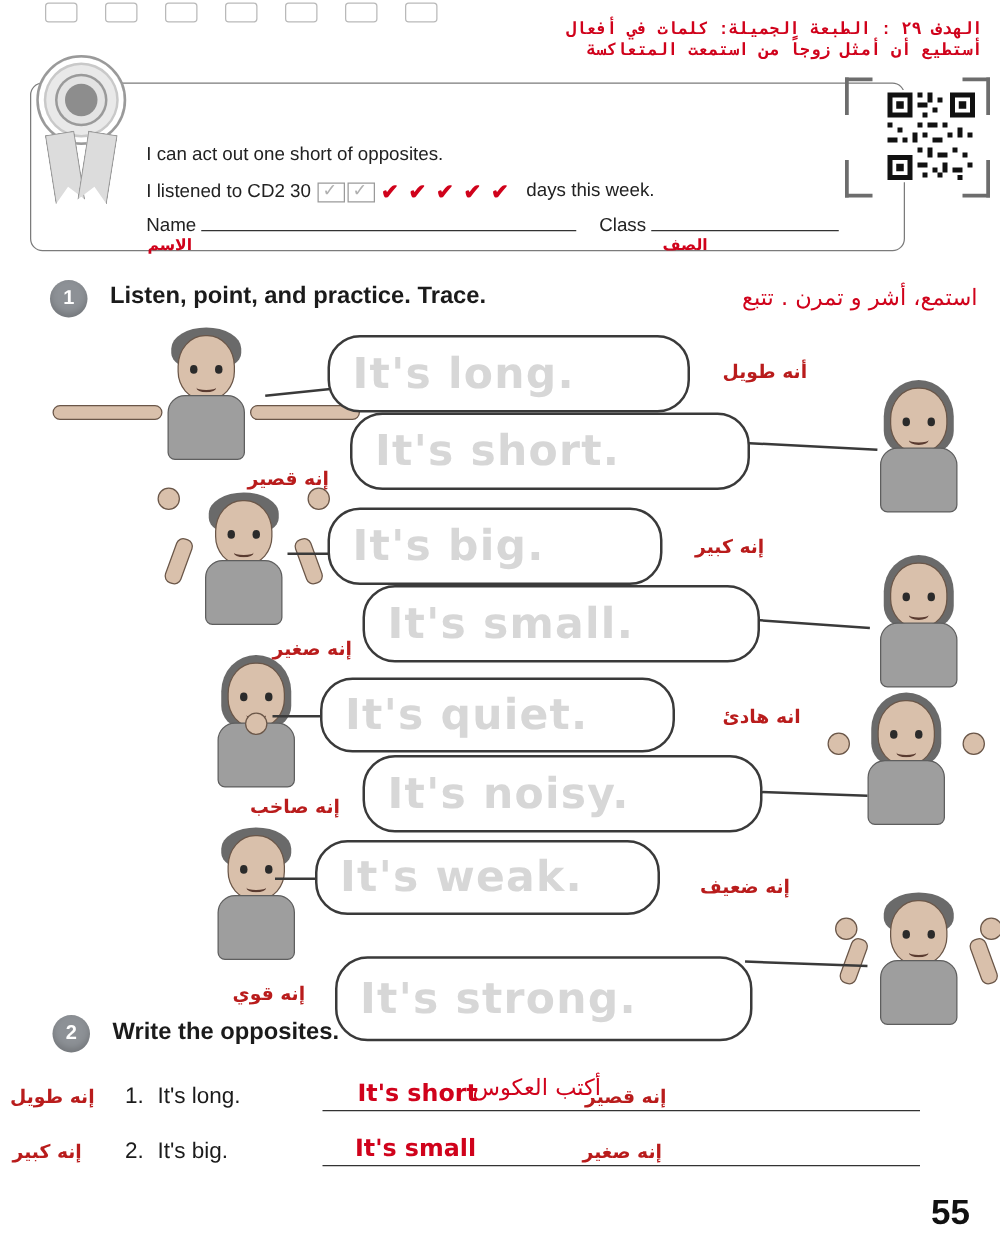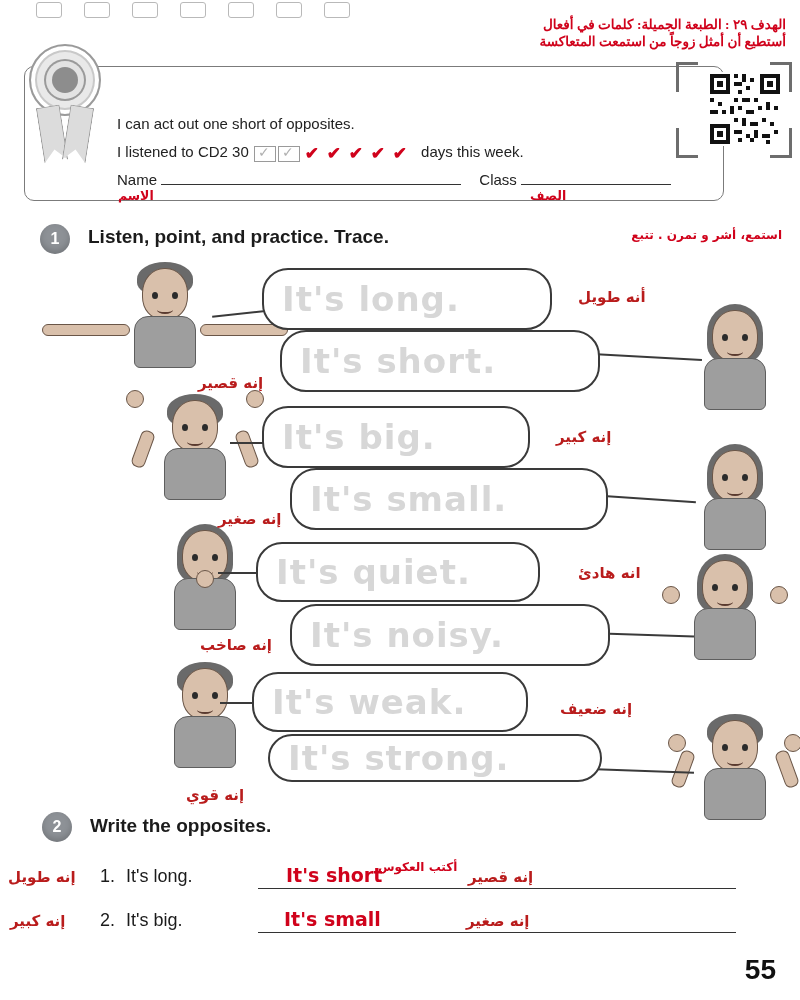--- a/index.html
+++ b/index.html
@@ -20,21 +20,21 @@
     position:absolute; top:2px; width:26px; height:16px;
     border:1px solid #b9b9b9; border-radius:3px; background:#fff;
   }
 
   
   .ar-header {
     position:absolute; right:14px; top:16px;
     direction:rtl;
     color:#d0021b; font-weight:bold; font-size:13.5px;
     line-height:17px;
-    font-family:Liberation Serif, serif;
+    font-family:Liberation Mono, monospace;
   }
 
   
   .goal-box {
     position:absolute; left:24px; top:66px; width:700px; height:135px;
     border:1.5px solid #7b7b7b; border-radius:10px; background:#fff;
   }
   .rosette {
     position:absolute; left:22px; top:44px; width:86px; height:120px;
   }
@@ -117,21 +117,21 @@
   .circle-num {
     position:absolute; width:30px; height:30px; border-radius:50%;
     background:#8d9196; color:#fff; font-weight:bold; font-size:16px;
     display:flex; align-items:center; justify-content:center;
     box-shadow: inset 0 -3px 6px rgba(0,0,0,.18);
   }
   .act-title {
     position:absolute; font-size:19px; font-weight:bold; color:#1b1b1b;
   }
   .act-title-ar {
-    position:absolute; font-size:12px; font-weight:bold; color:#d0021b;
+    position:absolute; font-size:18px; font-weight:normal; color:#d0021b;
     direction:rtl; font-family:"DejaVu Sans", sans-serif;
   }
 
   
   .bubble {
     position:absolute; background:#fff; border:2px solid #3a3a3a;
     border-radius:26px;
     display:flex; align-items:center;
   }
   .bubble span {
@@ -422,21 +422,21 @@
 </div>
 <div class="ar-label" style="left:200px; top:636px;text-align:right;">إنه صاخب</div>
 
 <div class="tail" style="left:220px; top:702px; width:54px;"></div>
 <div class="bubble" style="left:252px; top:672px; width:276px; height:60px;">
   <span>It's weak.</span>
 </div>
 <div class="ar-label" style="left:560px; top:700px;">إنه ضعيف</div>
 
 <div class="tail" style="left:596px; top:770px; width:98px; transform:rotate(2deg);"></div>
-<div class="bubble" style="left:268px; top:734px; width:334px; height:48px;">
+<div class="bubble" style="left:268px; top:765px; width:334px; height:68px;">
   <span>It's strong.</span>
 </div>
 <div class="ar-label" style="left:186px; top:786px;">إنه قوي</div>
 
 <div class="circle-num" style="left:42px; top:812px;">2</div>
 <div class="act-title" style="left:90px; top:815px;">Write the opposites.</div>
 <div class="act-title-ar" style="left:378px; top:860px;">أكتب العكوس</div>
 
 <div class="q-num" style="left:100px; top:866px;">1.</div>
 <div class="q-text" style="left:126px; top:866px;">It's long.</div>

